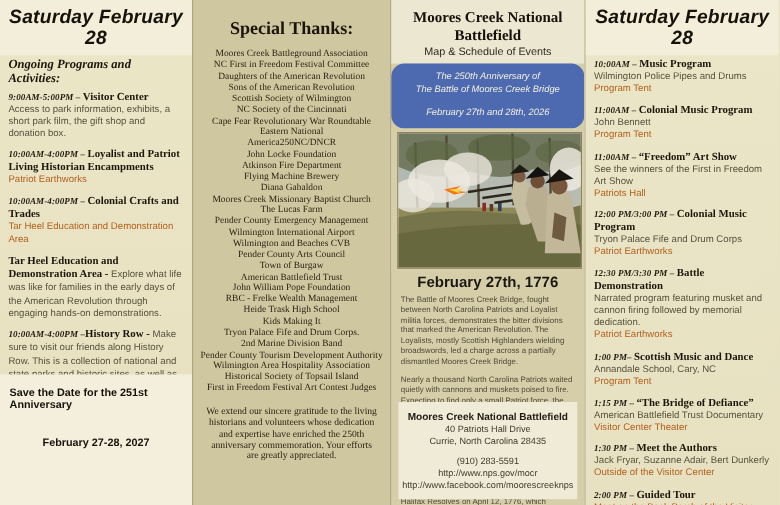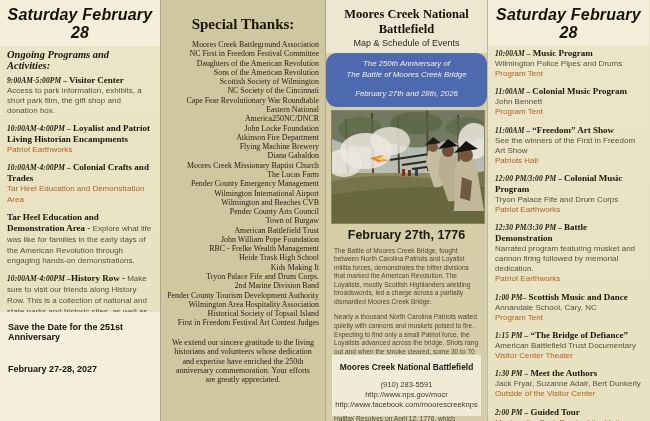--- a/index.html
+++ b/index.html
@@ -24,26 +24,26 @@
   .event{margin:0 0 7px;line-height:1.22;font-size:8.5px;}
   .time{font-style:italic;font-weight:bold;font-size:7.5px;letter-spacing:.1px;color:#231a0e;margin-top:43px;}
   .etitle{font-weight:bold;font-size:9px;color:#1d150a;}
   .idesc{font-family:"Liberation Sans",sans-serif;font-size:8px;color:#57503c;}
   .bdesc{display:block;font-family:"Liberation Sans",sans-serif;font-size:8px;color:#57503c;line-height:1.25;}
   .loc{display:block;font-family:"Liberation Sans",sans-serif;font-size:8px;color:#b2611c;line-height:1.3;}
 
   .save-box{position:absolute;left:0;right:0;bottom:0;top:312px;background:#f3efdc;
     font-family:"Liberation Sans",sans-serif;font-weight:bold;font-size:9px;
     padding:10px 8px;color:#15120a;}
-  .save-line2{margin-top:22px;}
+  .save-line2{text-align:center;margin-top:22px;}
 
   
   .thanks-title{font-weight:bold;font-size:15px;text-align:center;padding:16px 4px 8px;color:#1c140a;}
   .thanks-list{text-align:center;font-size:7.9px;line-height:1.1;color:#261e10;padding:0 6px;}
-  .thanks-list div{margin-bottom:.6px;text-align:right;}
+  .thanks-list div{margin-bottom:.6px;}
   .thanks-note{text-align:center;font-size:8px;line-height:1.18;color:#261e10;padding:9px 10px 0;}
 
   
   .c-head{background:#ece7d1;padding:7px 4px 5px;text-align:center;}
   .c-title{font-weight:bold;font-size:12.5px;color:#16100a;}
   .c-sub{font-family:"Liberation Sans",sans-serif;font-size:9px;color:#2e2a20;margin-top:1px;}
   .banner{background:#4d6ab0;margin:0 0 0;padding:6px 6px 7px;text-align:center;
     font-family:"Liberation Sans",sans-serif;font-style:italic;font-size:7.8px;
     color:#f2efdf;line-height:1.35;border-radius:11px;}
   .banner .b-date{margin-top:9px;}
@@ -240,20 +240,25 @@
     <div class="c-paras">
 
         <p>The Battle of Moores Creek Bridge, fought between North Carolina Patriots and Loyalist militia forces, demonstrates the bitter divisions that marked the American Revolution. The Loyalists, mostly Scottish Highlanders wielding broadswords, led a charge across a partially dismantled Moores Creek Bridge.</p>
 
         <p>Nearly a thousand North Carolina Patriots waited quietly with cannons and muskets poised to fire. Expecting to find only a small Patriot force, the Loyalists advanced across the bridge. Shots rang out and when the smoke cleared, some 30 to 70 Loyalists lay dead or wounded. Among the dead was Lt. Col. Donald McLeod, who had led the fateful charge.</p>
 
         <p>Stunned, outgunned, and leaderless, some of the Loyalists surrendered, while others retreated in confusion. This victory spurred the creation of the Halifax Resolves on April 12, 1776, which instructed North Carolina's delegates to the Continental Congress to vote for independence. North Carolina was the first American colony to do so. Less than three months later, the United States would ratify the Declaration of Independence.</p>
       </div>
     <div class="c-footer">
       <div class="cf-name">Moores Creek National Battlefield</div>
+      <div>
+
+      <div>40 Patriots Hall Drive</div>
+          <div>Currie, North Carolina 28435</div>
+        </div>
       <div class="cf-contact">
 
       <div>(910) 283-5591</div>
           <div>http://www.nps.gov/mocr</div>
           <div>http://www.facebook.com/moorescreeknps</div>
         </div>
     </div>
   </section>
 
   <section class="col col-right">

